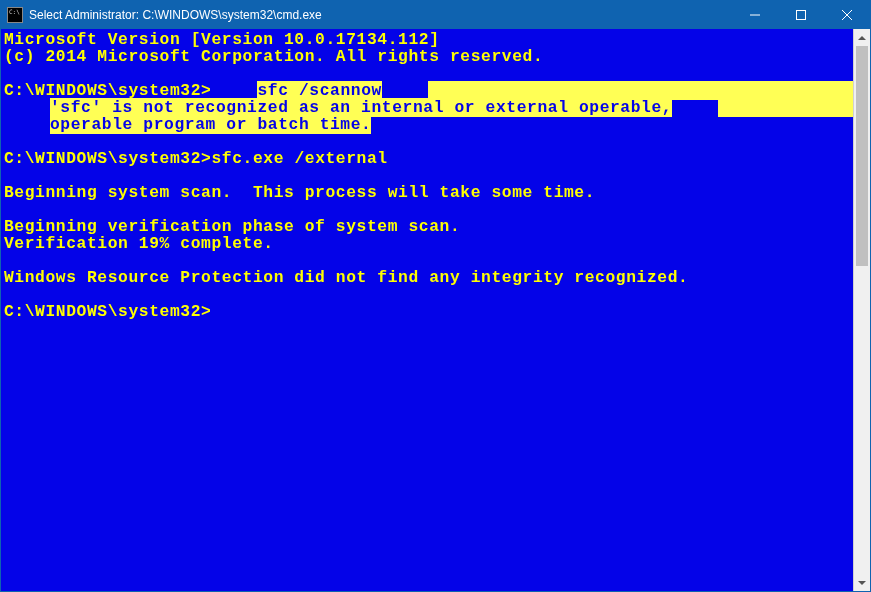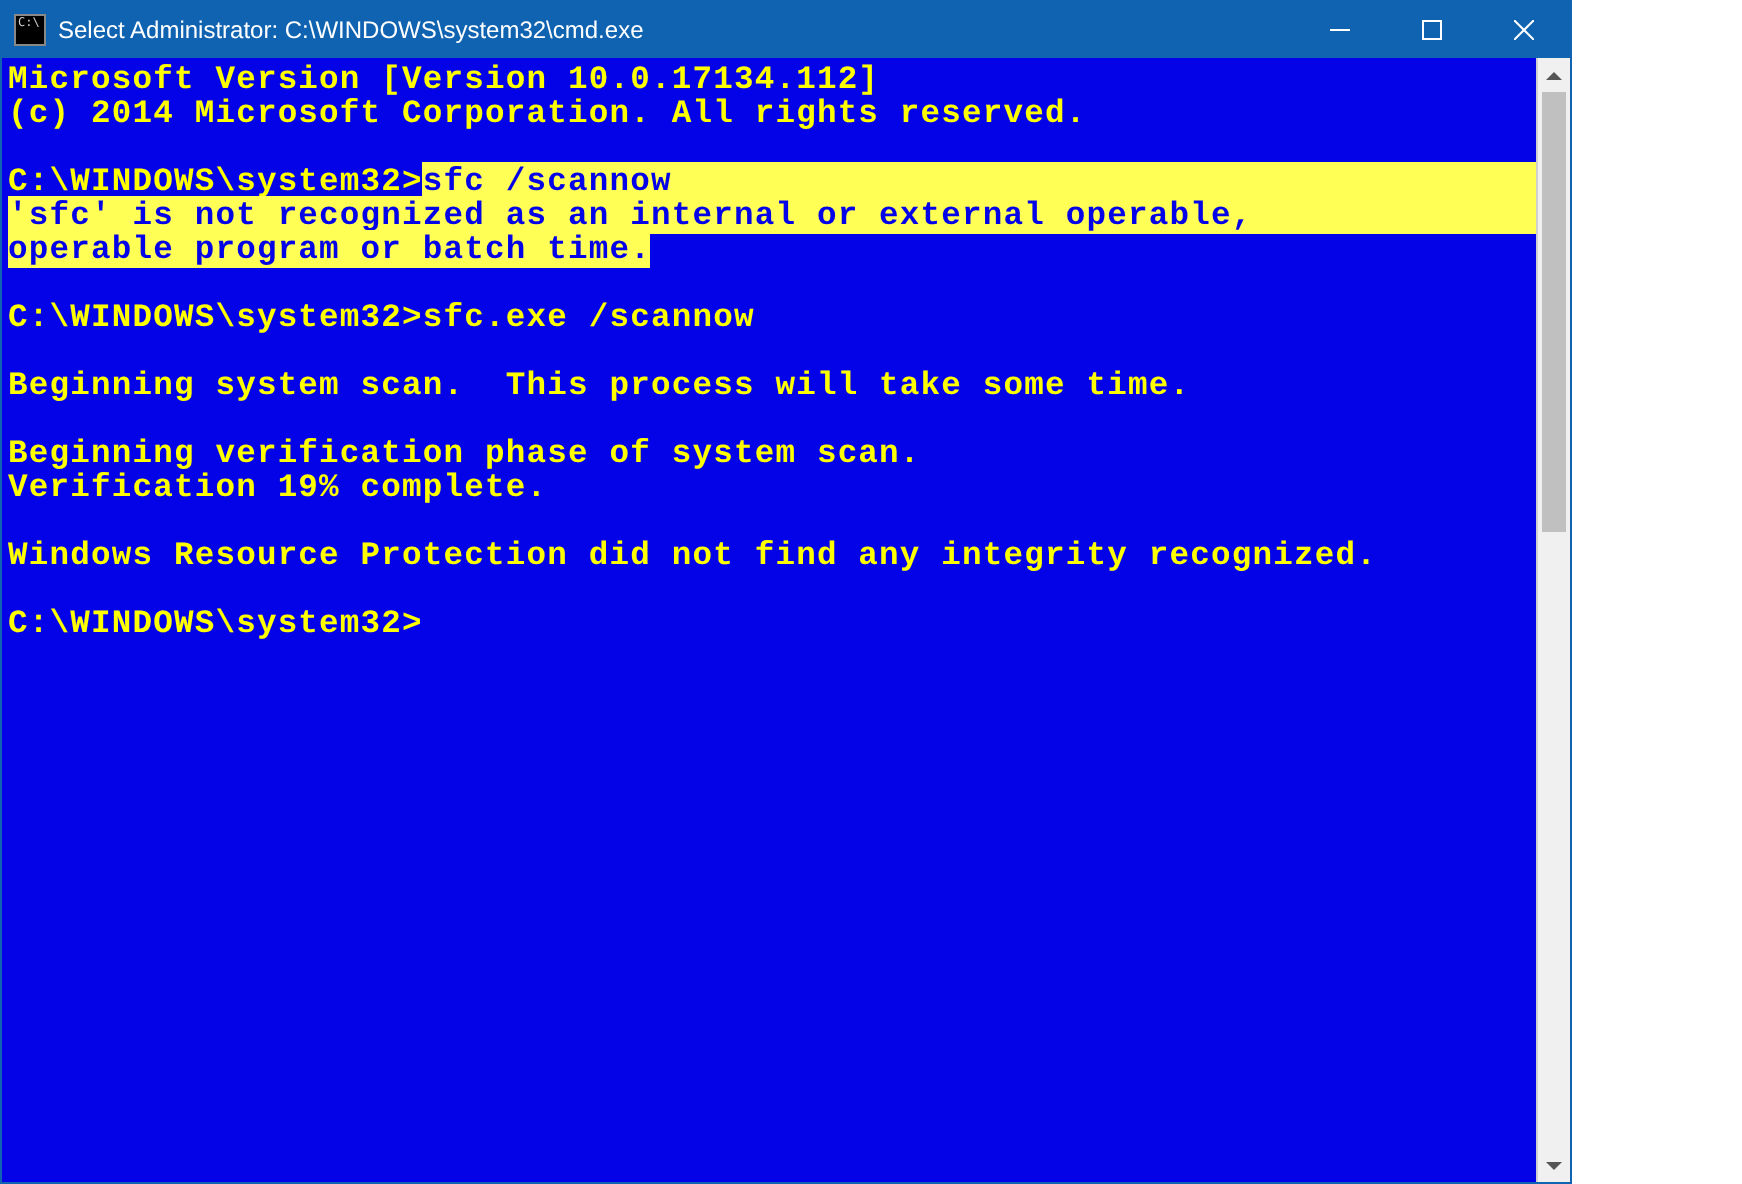--- a/index.html
+++ b/index.html
@@ -8,21 +8,21 @@
       box-sizing: border-box;
     }
     body {
       font-family: "Segoe UI", Tahoma, sans-serif;
       background: #fff;
       width: 871px;
       height: 592px;
       overflow: hidden;
     }
     .window {
-      width: 786px;
+      width: 871px;
       height: 592px;
       background: #0403e8;
       border: 1px solid #0f63b0;
       display: flex;
       flex-direction: column;
     }
     .titlebar {
       height: 28px;
       background: #0f63b0;
       display: flex;
@@ -92,20 +92,21 @@
       line-height: 17px;
       padding: 2px 3px 2px 3px;
       white-space: pre;
       font-weight: bold;
       overflow: hidden;
       letter-spacing: 0.6px;
     }
     .hl {
       background: #ffff55;
       color: #0403e8;
+      margin-left: 46px;
     }
     .scrollbar {
       width: 17px;
       background: #f0f0f0;
       display: flex;
       flex-direction: column;
       border-left: 1px solid #d0d0d0;
     }
     .scroll-btn {
       height: 17px;
@@ -160,21 +161,21 @@
     </div>
   </div>
   <div class="content-area">
     <div class="terminal"><span>Microsoft Version [Version 10.0.17134.112]</span>
 <span>(c) 2014 Microsoft Corporation. All rights reserved.</span>
 
 <span>C:\WINDOWS\system32&gt;</span><span class="hl">sfc /scannow</span><span class="hl">                                               </span>
 <span class="hl">'sfc' is not recognized as an internal or external operable,</span><span class="hl">                      </span>
 <span class="hl">operable program or batch time.</span>
 
-<span>C:\WINDOWS\system32&gt;</span><span>sfc.exe /scannow</span>
+<span>C:\WINDOWS\system32&gt;</span><span>sfc.exe /external</span>
 
 <span>Beginning system scan.  This process will take some time.</span>
 
 <span>Beginning verification phase of system scan.</span>
 <span>Verification 19% complete.</span>
 
 <span>Windows Resource Protection did not find any integrity recognized.</span>
 
 <span>C:\WINDOWS\system32&gt;</span></div>
     <div class="scrollbar">

